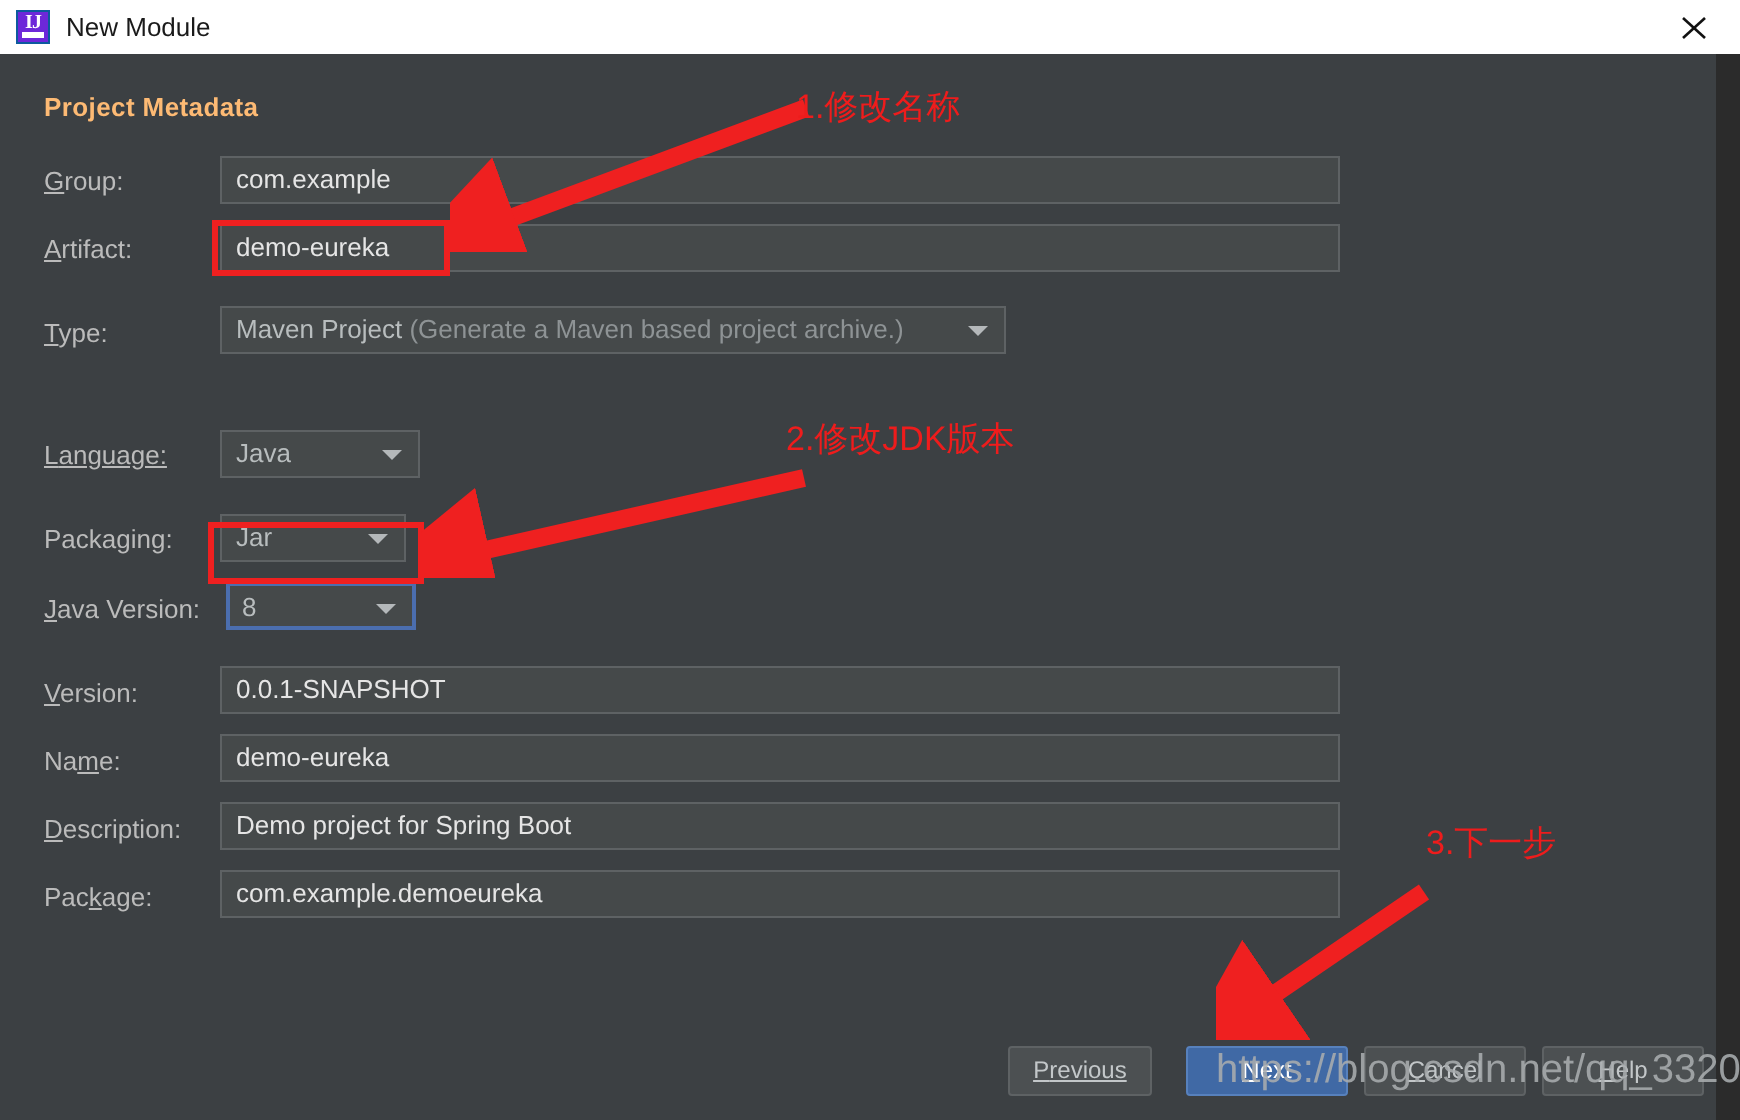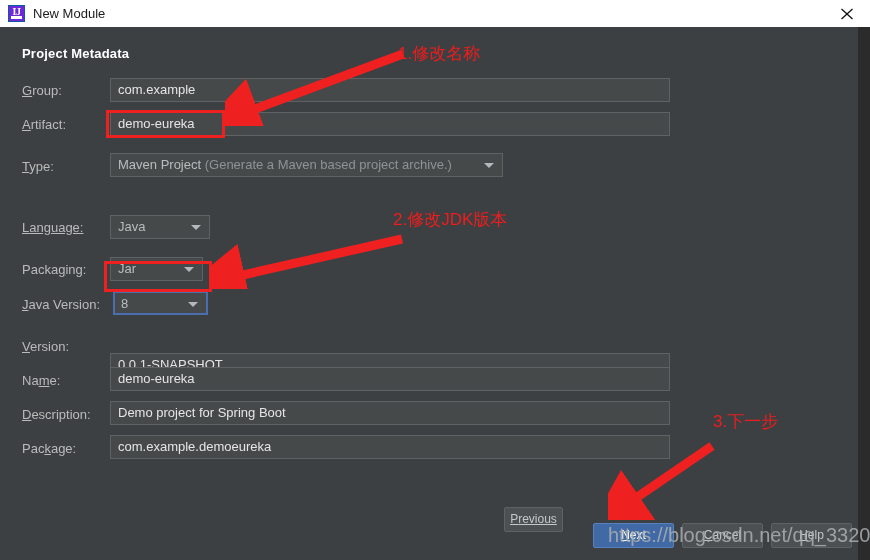--- a/index.html
+++ b/index.html
@@ -86,21 +86,21 @@
     left: 858px; top: 27px;
     width: 12px; height: 533px;
     background: #2b2b2b;
   }
 
   #section-title {
     position: absolute;
     left: 22px; top: 19px;
     font-size: 13px;
     font-weight: bold;
-    color: #ffffff;
+    color: #fdba74;
     letter-spacing: 0.2px;
   }
 
   
   .form-label {
     position: absolute;
     font-size: 13px;
     color: #bbbbbb;
     white-space: nowrap;
   }
@@ -246,32 +246,32 @@
       <div class="arrow"></div>
     </div>
 
     <div class="form-label" style="left:22px; top:270px;"><u>J</u><span>ava Version:</span></div>
     <div class="combo focused" style="left:113px; top:264px; width:95px;">
       <div class="combo-text" style="left:6px;">8</div>
       <div class="arrow"></div>
     </div>
 
     <div class="form-label" style="left:22px; top:312px;"><u>V</u><span>ersion:</span></div>
-    <div class="text-field" style="left:110px; top:306px; width:560px;margin-top:20px;">0.0.1-SNAPSHOT</div>
+    <div class="text-field" style="left:110px; top:306px; width:560px;">0.0.1-SNAPSHOT</div>
 
     <div class="form-label" style="left:22px; top:346px;"><span>Na</span><u>m</u><span>e:</span></div>
     <div class="text-field" style="left:110px; top:340px; width:560px;">demo-eureka</div>
 
     <div class="form-label" style="left:22px; top:380px;"><u>D</u><span>escription:</span></div>
     <div class="text-field" style="left:110px; top:374px; width:560px;">Demo project for Spring Boot</div>
 
     <div class="form-label" style="left:22px; top:414px;"><span>Pac</span><u>k</u><span>age:</span></div>
     <div class="text-field" style="left:110px; top:408px; width:560px;">com.example.demoeureka</div>
 
-    <div class="dlg-button" style="left:504px; top:480px; width:59px;text-decoration:underline;"><u>P</u><span>revious</span></div>
+    <div class="dlg-button" style="left:504px; top:496px; width:72px;text-decoration:underline;"><u>P</u><span>revious</span></div>
     <div class="dlg-button primary" style="left:593px; top:496px; width:81px;"><u>N</u><span>ext</span></div>
     <div class="dlg-button" style="left:682px; top:496px; width:81px;"><u>C</u><span>ancel</span></div>
     <div class="dlg-button" style="left:771px; top:496px; width:81px;"><u>H</u><span>elp</span></div>
 
   </div>
 
   <div id="right-gutter"></div>
 
   <div class="anno-box" style="left:106px; top:110px; width:119px; height:28px;"></div>
 

